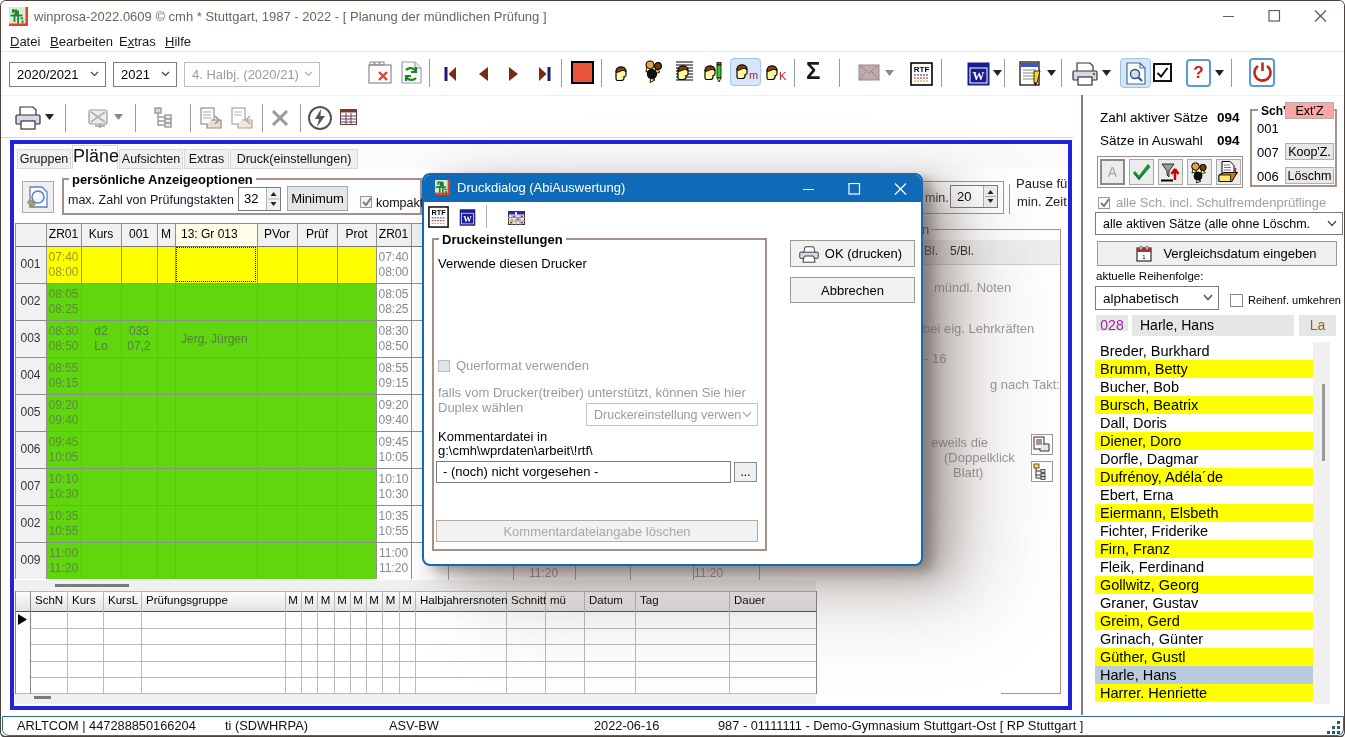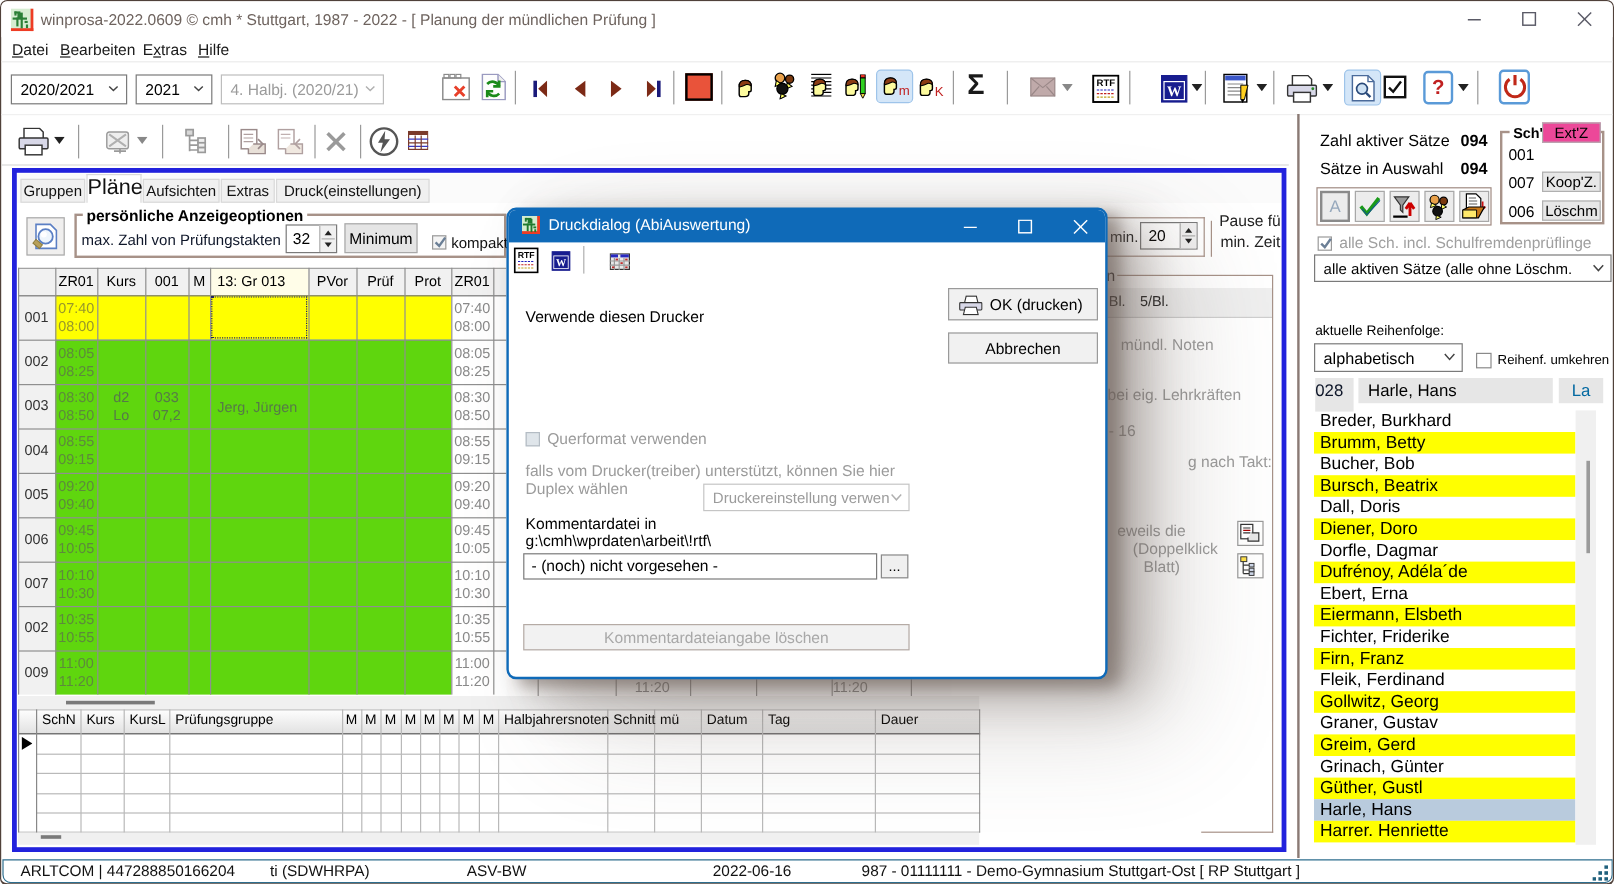--- a/index.html
+++ b/index.html
@@ -545,21 +545,21 @@
   <div class="abs" style="left:1080px;top:94px;width:2px;height:620px;background:#8a7a74;"></div>
 
   <div class="abs" style="left:1099px;top:109px;font-size:13.5px;color:#000;">Zahl aktiver Sätze</div>
   <div class="abs" style="left:1216px;top:109px;font-size:13.5px;font-weight:bold;color:#000;">094</div>
   <div class="abs" style="left:1099px;top:132px;font-size:13.5px;color:#000;">Sätze in Auswahl</div>
   <div class="abs" style="left:1216px;top:132px;font-size:13.5px;font-weight:bold;color:#000;">094</div>
   <div class="gb" style="left:1249px;top:108px;width:87px;height:78px;border-color:#a79288;">
     <span style="font-size:12px;top:-7px;left:6px;">Sch'Zahlen</span>
   </div>
   <div class="abs" style="left:1256px;top:120px;font-size:13px;color:#000;">001</div>
-  <div class="btn" style="left:1284px;top:101px;width:49px;height:17px;font-size:12.5px;background:#ec4899;border-color:#b0b0b0;">Ext'Z</div>
+  <div class="btn" style="left:1284px;top:101px;width:49px;height:17px;font-size:12.5px;background:#fca5a5;border-color:#b0b0b0;">Ext'Z</div>
   <div class="abs" style="left:1256px;top:144px;font-size:13px;color:#000;">007</div>
   <div class="btn" style="left:1284px;top:142px;width:49px;height:17px;font-size:12.5px;background:#e7e7e7;border-color:#b0b0b0;">Koop'Z.</div>
   <div class="abs" style="left:1256px;top:168px;font-size:13px;color:#000;">006</div>
   <div class="btn" style="left:1284px;top:166px;width:49px;height:17px;font-size:12.5px;background:#e7e7e7;border-color:#b0b0b0;">Löschm</div>
 
   <div class="abs" style="left:1096px;top:155px;width:146px;height:32px;border:1px solid #a08a82;box-sizing:border-box;"></div>
   <div class="abs" style="left:1099px;top:158px;width:25px;height:26px;background:#ececec;border:2px solid #8a8a8a;box-sizing:border-box;display:flex;align-items:center;justify-content:center;font-size:14px;color:#96a8bc;">A</div>
   <div class="abs" style="left:1128px;top:158px;width:25px;height:26px;background:#ececec;border:1px solid #a8a8a8;box-sizing:border-box;">
     <svg width="23" height="24" viewBox="0 0 23 24">
         <path d="M4 12 L9 18 L19 5" stroke="#1a9a1a" stroke-width="3" fill="none"></path>
@@ -602,34 +602,44 @@
     </div>
   <div class="abs" style="left:1115px;top:194px;font-size:13px;color:#9f9f9f;">alle Sch. incl. Schulfremdenprüflinge</div>
 
   <div class="combo" style="left:1094px;top:211px;width:248px;height:23px;font-size:12.5px;overflow:hidden;white-space:nowrap;">alle aktiven Sätze (alle ohne Löschm.
     <span class="chev">
         <svg width="10" height="7" viewBox="0 0 10 7">
           <path d="M1 1 L5 5.5 L9 1" stroke="#444" stroke-width="1.2" fill="none"></path>
         </svg>
       </span></div>
 
+  <div class="btn" style="left:1096px;top:240px;width:240px;height:25px;background:#f0f0f0;border-color:#9a9a9a;">
+    <svg style="position:absolute;left:38px;top:4px;" width="16" height="16" viewBox="0 0 16 16">
+      <rect x="1" y="2" width="14" height="13" fill="#fff" stroke="#000" stroke-width="1"></rect>
+      <rect x="1" y="2" width="14" height="4" fill="#b03030"></rect>
+      <rect x="4" y="0.5" width="2" height="3" fill="#ddd" stroke="#555" stroke-width="0.5"></rect>
+      <rect x="10" y="0.5" width="2" height="3" fill="#ddd" stroke="#555" stroke-width="0.5"></rect>
+      <text x="8" y="12.5" font-size="6" text-anchor="middle" fill="#000" font-family="Liberation Sans">1</text>
+    </svg>
+    <span style="margin-left:46px;">Vergleichsdatum eingeben</span>
+    </div>
 
   <div class="abs" style="left:1095px;top:269px;font-size:11.5px;color:#000;">aktuelle Reihenfolge:</div>
   <div class="combo" style="left:1094px;top:285px;width:124px;height:24px;font-size:13.5px;">alphabetisch
     <span class="chev">
         <svg width="10" height="7" viewBox="0 0 10 7">
           <path d="M1 1 L5 5.5 L9 1" stroke="#444" stroke-width="1.2" fill="none"></path>
         </svg>
       </span></div>
   <div class="ck" style="left:1229px;top:293px;width:13px;height:13px;border-color:#8a8a8a;"></div>
   <div class="abs" style="left:1247px;top:293px;font-size:11px;color:#000;white-space:nowrap;">Reihenf. umkehren</div>
 
-  <div class="abs" style="left:1095px;top:314px;width:32px;height:28px;background:#e6e6e6;font-size:14px;color:#0f172a;text-align:left;line-height:21px;">028</div>
+  <div class="abs" style="left:1095px;top:314px;width:32px;height:16px;background:#e6e6e6;font-size:14px;color:#a21caf;text-align:center;line-height:21px;">028</div>
   <div class="abs" style="left:1131px;top:314px;width:162px;height:21px;background:#e6e6e6;font-size:14px;color:#000;line-height:21px;"><span style="margin-left:8px;">Harle, Hans</span></div>
-  <div class="abs" style="left:1298px;top:314px;width:37px;height:21px;background:#e6e6e6;font-size:14px;color:#0369a1;text-align:center;line-height:21px;">La</div>
+  <div class="abs" style="left:1298px;top:314px;width:37px;height:21px;background:#e6e6e6;font-size:14px;color:#a16207;text-align:center;line-height:21px;">La</div>
 
   <div class="abs" id="namelist" style="left:1094px;top:341px;width:218px;height:362px;font-size:14.5px;color:#000;overflow:hidden;line-height:18px;">
     <div style="height:18px;padding-left:5px;">Breder, Burkhard</div>
     <div style="height:18px;padding-left:5px;background:#ffff00;">Brumm, Betty</div>
     <div style="height:18px;padding-left:5px;">Bucher, Bob</div>
     <div style="height:18px;padding-left:5px;background:#ffff00;">Bursch, Beatrix</div>
     <div style="height:18px;padding-left:5px;">Dall, Doris</div>
     <div style="height:18px;padding-left:5px;background:#ffff00;">Diener, Doro</div>
     <div style="height:18px;padding-left:5px;">Dorfle, Dagmar</div>
     <div style="height:18px;padding-left:5px;background:#ffff00;">Dufrénoy, Adéla´de</div>
@@ -717,20 +727,23 @@
         </g>
       <g fill="#c03030">
           <rect x="5" y="4.5" width="2" height="1.5"></rect>
           <rect x="9" y="7.5" width="2" height="1.5"></rect>
           <rect x="13" y="4.5" width="2" height="1.5"></rect>
           <rect x="2" y="11" width="2" height="1.5"></rect>
           <rect x="13" y="11" width="2" height="1.5"></rect>
         </g>
     </svg>
 
+    <div class="gb" style="left:8px;top:63px;width:335px;height:313px;border-color:#a79288;">
+      <span style="left:5px;">Druckeinstellungen</span>
+    </div>
     <div class="abs" style="left:14px;top:81px;font-size:13px;color:#000;">Verwende diesen Drucker</div>
     <div class="ck" style="left:14px;top:185px;background:#dfe5ea;border-color:#b4bcc4;"></div>
     <div class="abs" style="left:32px;top:183px;font-size:13px;color:#9b9b9b;">Querformat verwenden</div>
     <div class="abs" style="left:14px;top:210px;font-size:13px;color:#9b9b9b;">falls vom Drucker(treiber) unterstützt, können Sie hier</div>
     <div class="abs" style="left:14px;top:225px;font-size:13px;color:#9b9b9b;">Duplex wählen</div>
     <div class="combo" style="left:162px;top:228px;width:172px;height:23px;border-color:#c5c5c5;color:#9b9b9b;font-size:12.5px;overflow:hidden;white-space:nowrap;">Druckereinstellung verwen
       <span class="chev">
           <svg width="10" height="7" viewBox="0 0 10 7">
             <path d="M1 1 L5 5.5 L9 1" stroke="#b0b0b0" stroke-width="1.2" fill="none"></path>
           </svg>

